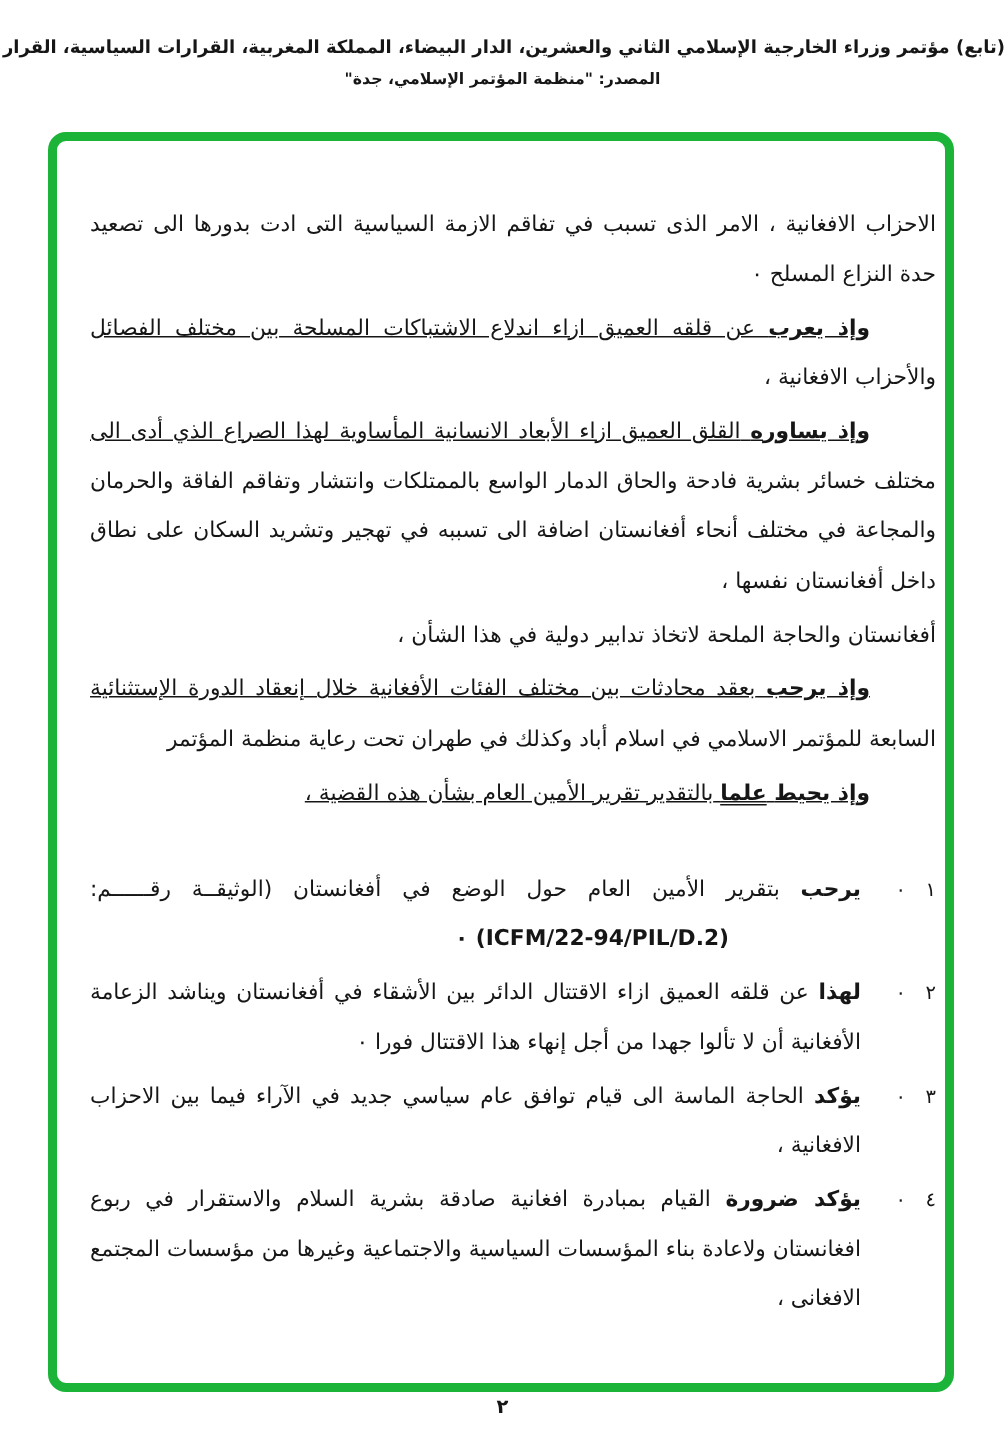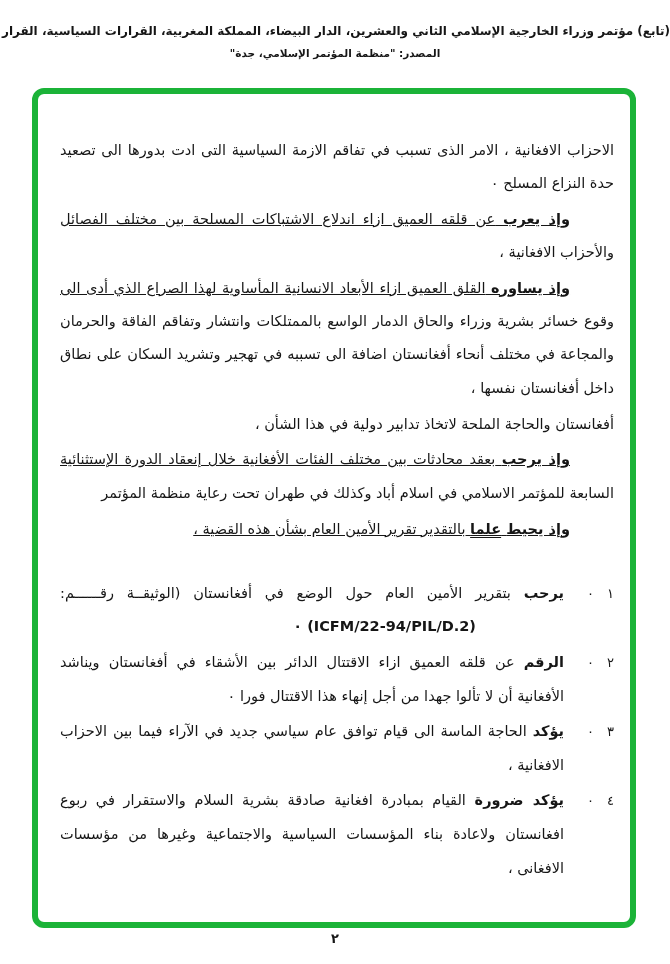--- a/index.html
+++ b/index.html
@@ -10,21 +10,21 @@
   }
   .header {
     position:absolute; top:24px; left:0; right:0;
     text-align:center; direction:rtl; font-weight:bold;
   }
   .header-title { font-size:12px; white-space:nowrap; letter-spacing:0; }
   .header-source { font-size:10.5px; margin-top:9px; }
   .frame {
     position:absolute; left:32px; top:88px; width:604px; height:840px;
     border:6px solid var(--border-green, #1bb338); border-radius:12px;
-    padding:40px 16px 0 22px;
+    padding:40px 6px 0 22px;
     direction:rtl; font-size:14.5px; line-height:33.4px;
   }
   .para { margin:0 0 2px 0; }
   .ln { display:block; max-height:34px; overflow:hidden; }
   .j { text-align:justify; text-align-last:justify; }
   .last { text-align:right; text-align-last:right; }
   .indent { text-indent:44px;text-decoration:underline; }
   .lead { font-weight:bold; }
   .u { text-decoration:underline; text-underline-offset:3px; }
   .items { margin-top:31px; }
@@ -55,21 +55,21 @@
     <span class="ln last">حدة النزاع المسلح ٠</span>
   </p>
 
   <p class="para">
     <span class="ln j indent"><b class="lead">وإذ يعرب</b> <span>عن قلقه العميق ازاء اندلاع الاشتباكات المسلحة بين مختلف الفصائل</span></span>
     <span class="ln last">والأحزاب الافغانية ،</span>
   </p>
 
   <p class="para">
     <span class="ln j indent"><b class="lead">وإذ يساوره</b> <span>القلق العميق ازاء الأبعاد الانسانية المأساوية لهذا الصراع الذي أدى الى</span></span>
-    <span class="ln j">وقوع خسائر بشرية وزراء والحاق الدمار الواسع بالممتلكات وانتشار وتفاقم الفاقة والحرمان</span>
+    <span class="ln j">مختلف خسائر بشرية فادحة والحاق الدمار الواسع بالممتلكات وانتشار وتفاقم الفاقة والحرمان</span>
     <span class="ln j">والمجاعة في مختلف أنحاء أفغانستان اضافة الى تسببه في تهجير وتشريد السكان على نطاق واسع</span>
     <span class="ln last">داخل أفغانستان نفسها ،</span>
   </p>
 
   <p class="para">
     <span class="ln last">أفغانستان والحاجة الملحة لاتخاذ تدابير دولية في هذا الشأن ،</span>
   </p>
 
   <p class="para">
     <span class="ln j indent"><b class="lead">وإذ يرحب</b> <span>بعقد محادثات بين مختلف الفئات الأفغانية خلال إنعقاد الدورة الإستثنائية</span></span>
@@ -92,21 +92,21 @@
         <span class="ln code">(ICFM/22-94/PIL/D.2) ٠</span>
       </span>
     </div>
 
     <div class="item">
       <span class="marker">
         <span>٢</span>
         <span>٠</span>
       </span>
       <span class="itext">
-        <span class="ln j"><b class="lead">الرقم</b> <span>عن قلقه العميق ازاء الاقتتال الدائر بين الأشقاء في أفغانستان ويناشد الزعامة</span></span>
+        <span class="ln j"><b class="lead">لهذا</b> <span>عن قلقه العميق ازاء الاقتتال الدائر بين الأشقاء في أفغانستان ويناشد الزعامة</span></span>
         <span class="ln last">الأفغانية أن لا تألوا جهدا من أجل إنهاء هذا الاقتتال فورا ٠</span>
       </span>
     </div>
 
     <div class="item">
       <span class="marker">
         <span>٣</span>
         <span>٠</span>
       </span>
       <span class="itext">

